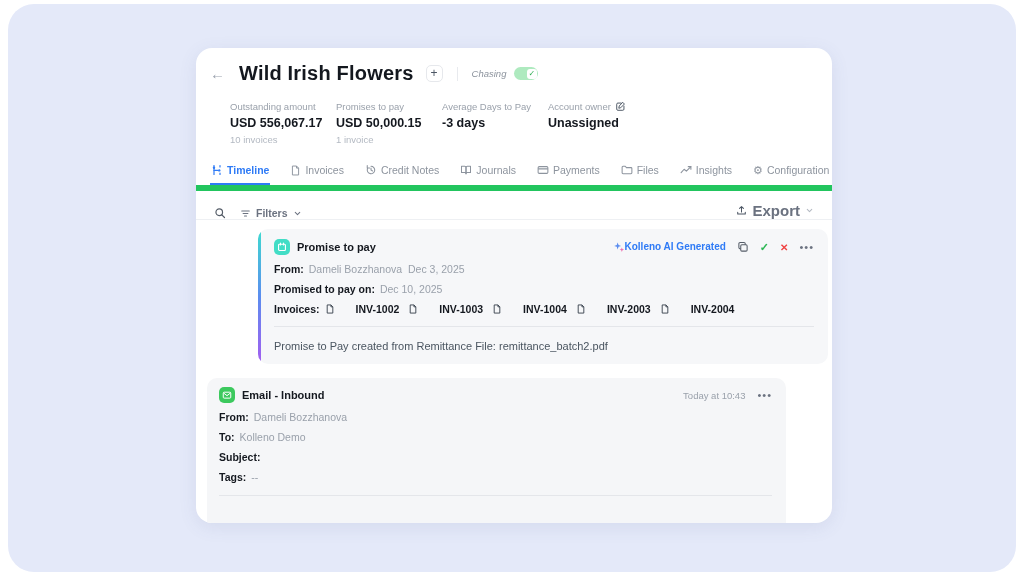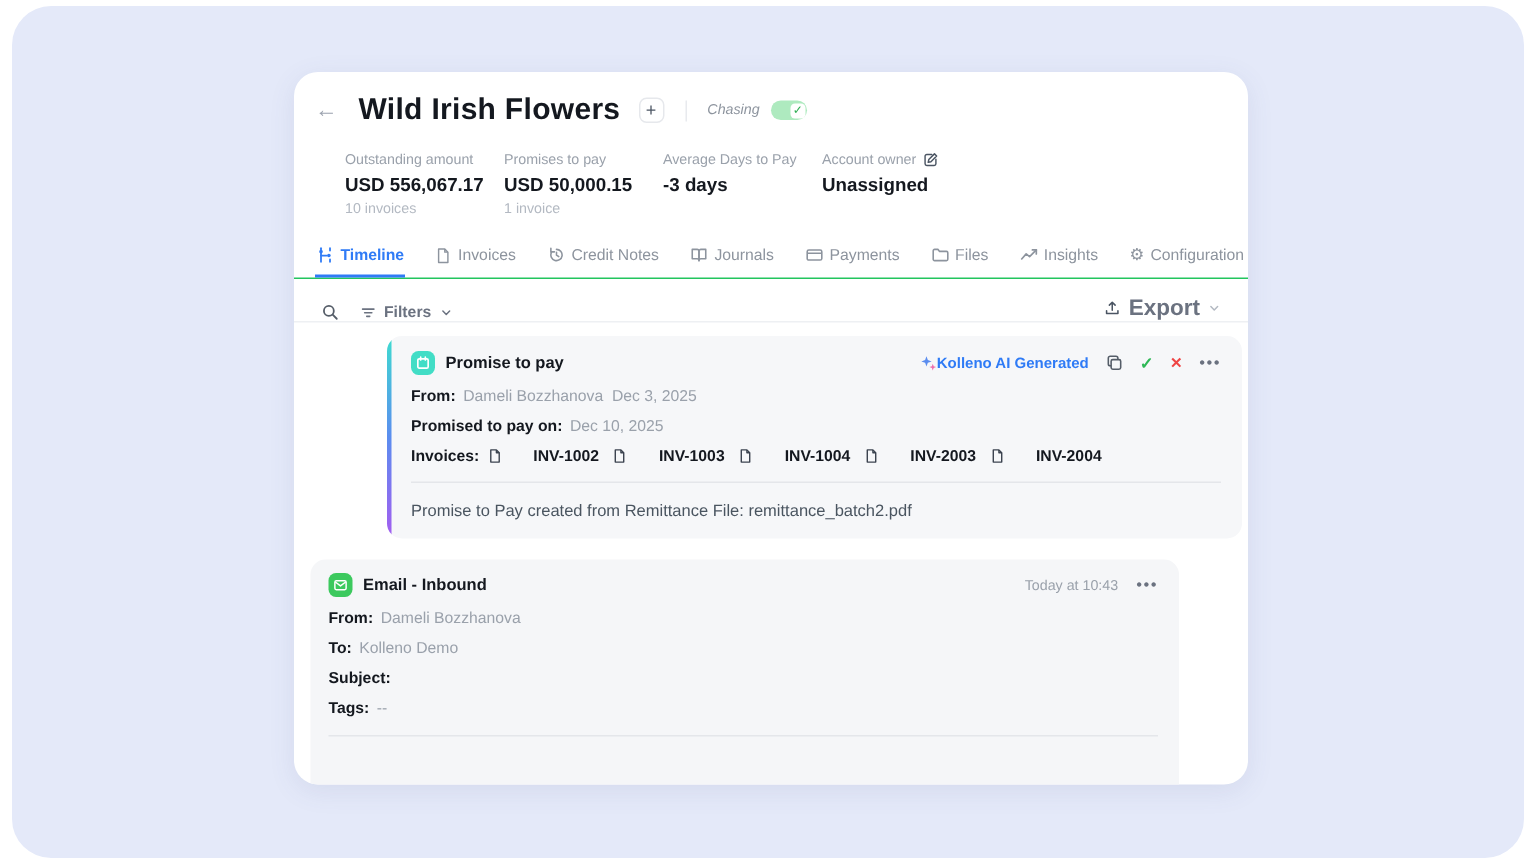--- a/index.html
+++ b/index.html
@@ -18,21 +18,21 @@
   .knob { position:absolute; right:1.5px; top:1.5px; width:10px; height:10px; background:#fff; border-radius:3px; color:#2fae53; font-size:8px; line-height:10px; text-align:center; }
 
   
   .stats { display:flex; padding:6px 0 10px 34px; }
   .stat { width:106px; }
   .stat-label { font-size:9.5px; color:#9aa1ab; display:flex; align-items:center; gap:4px; }
   .stat-value { font-size:12.5px; font-weight:bold; color:#14181f; margin-top:4px; }
   .stat-sub { font-size:9.5px; color:#b3b9c2; margin-top:4px; }
 
   
-  .tabs { display:flex; align-items:flex-end; gap:19px; padding:4px 14px 0 14px; border-bottom:1px solid #22c55e; }
+  .tabs { display:flex; align-items:flex-end; gap:19px; padding:4px 14px 0 14px; border-bottom:6px solid #22c55e; }
   .tab { display:flex; align-items:center; gap:4px; font-size:10.5px; color:#8d949e; padding:5px 1px 7px; cursor:pointer; border-bottom:2px solid transparent; white-space:nowrap; }
   .tab.active { color:#2f7bf6; border-bottom-color:#2f7bf6; font-weight:bold; }
   .tab svg { flex:0 0 auto; }
   .gear-glyph { font-size:11px; line-height:1; }
 
   
   .toolbar { display:flex; align-items:flex-end; height:29px; padding:0 18px; border-bottom:1px solid #eef0f3; gap:14px;font-weight:bold; }
   .filters { display:flex; align-items:center; gap:5px; font-size:10.5px; color:#6b7280; cursor:pointer; }
   .spacer { flex:1; }
   .export { display:flex; align-items:center; gap:5px; font-size:15px; color:#6b7280; cursor:pointer; }
@@ -41,21 +41,21 @@
   
   .content { position:relative; }
   .promise-card { position:relative; margin:9px 12px 0 62px; width:570px; background:#f6f7f9; border-radius:10px; padding:10px 14px 12px 16px; overflow:hidden; }
   .accent { position:absolute; left:0; top:0; bottom:0; width:3px; background:linear-gradient(180deg,#3edcd0 0%,#5b8def 50%,#a45df0 100%); border-radius:3px 0 0 3px; }
   .pc-head { display:flex; align-items:center; }
   .evt-icon { width:16px; height:16px; border-radius:5px; display:flex; align-items:center; justify-content:center; margin-right:7px; }
   .evt-icon.teal { background:#42ddc6; }
   .evt-icon.green { background:#3cc95e; }
   .evt-title { font-size:11px; font-weight:bold; color:#14181f; }
   .pc-actions { margin-left:auto; display:flex; align-items:center; gap:11px; }
-  .ai-badge { display:flex; align-items:center; gap:0; font-size:10px; font-weight:bold; color:#2f7bf6; cursor:pointer; }
+  .ai-badge { display:flex; gap:0; font-size:10px; font-weight:bold; color:#2f7bf6; cursor:pointer; }
   .icon-btn { cursor:pointer; display:flex; align-items:center; }
   .check-glyph { color:#2eb856; font-size:11px; font-weight:bold; }
   .x-glyph { color:#ef4444; font-size:10px; font-weight:bold; }
   .dots { color:#6b7280; font-size:11px; letter-spacing:1px; cursor:pointer; }
   .field-row { display:flex; align-items:center; gap:5px; margin-top:8px; font-size:10.5px; }
   .f-label { font-weight:bold; color:#14181f; }
   .f-value { color:#9aa1ab; }
   .f-value.bold { color:#14181f; font-weight:bold; }
   .inv-list { display:flex; align-items:center; gap:9px; }
   .inv-chip { display:flex; align-items:center; gap:21px; font-size:10.5px; font-weight:bold; color:#14181f; cursor:pointer; }

